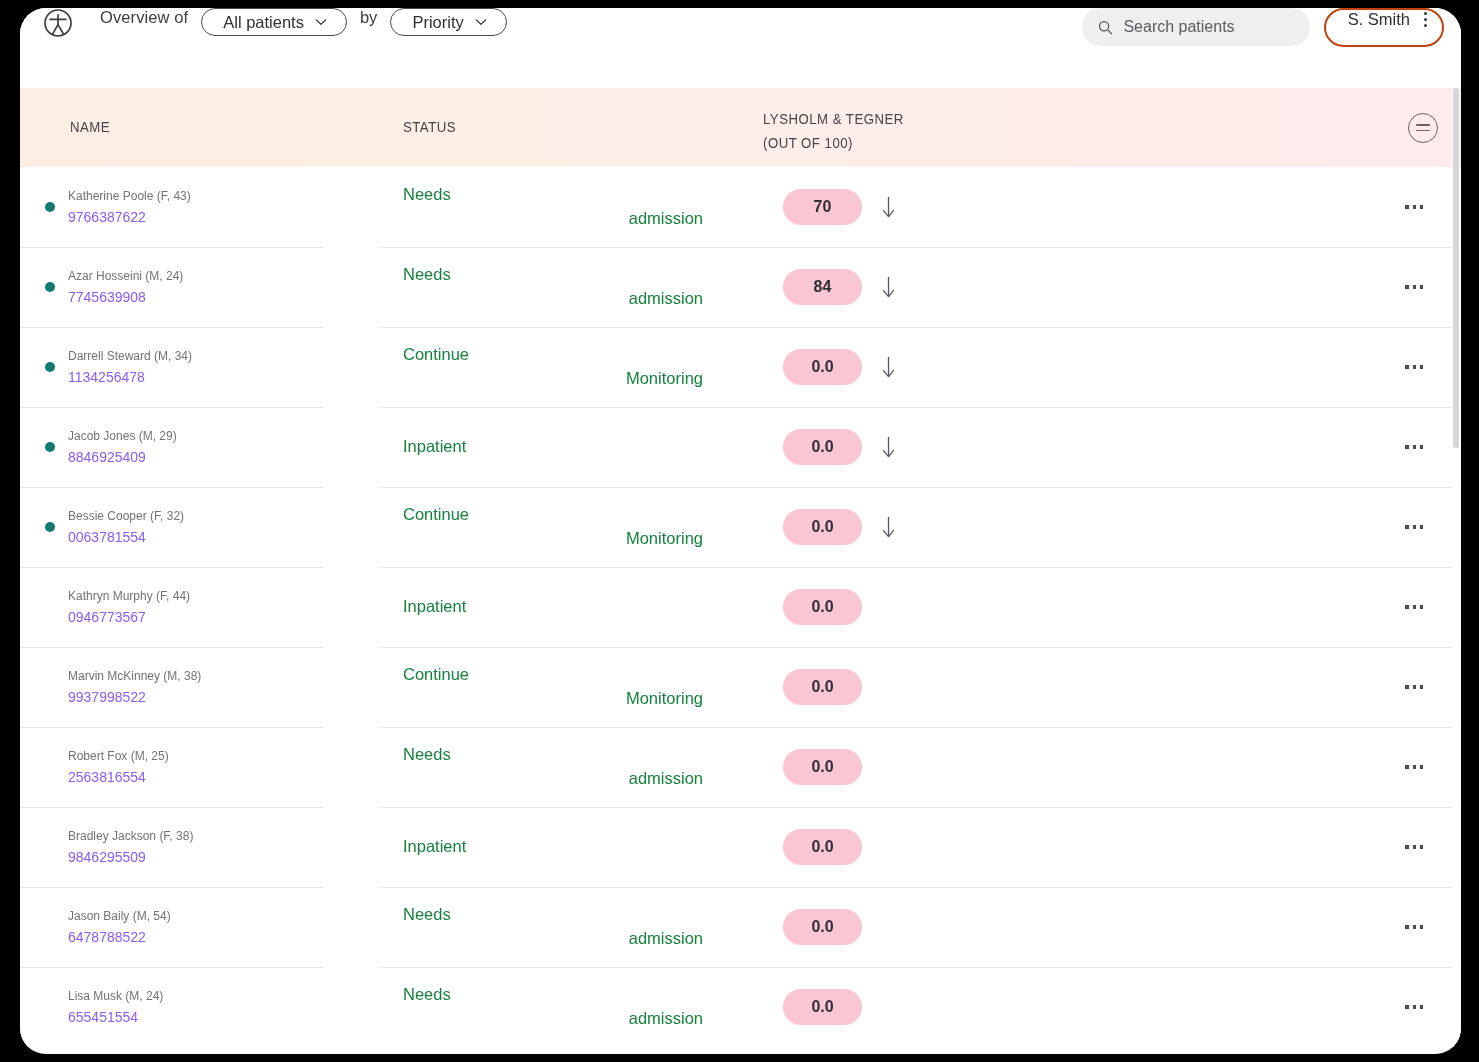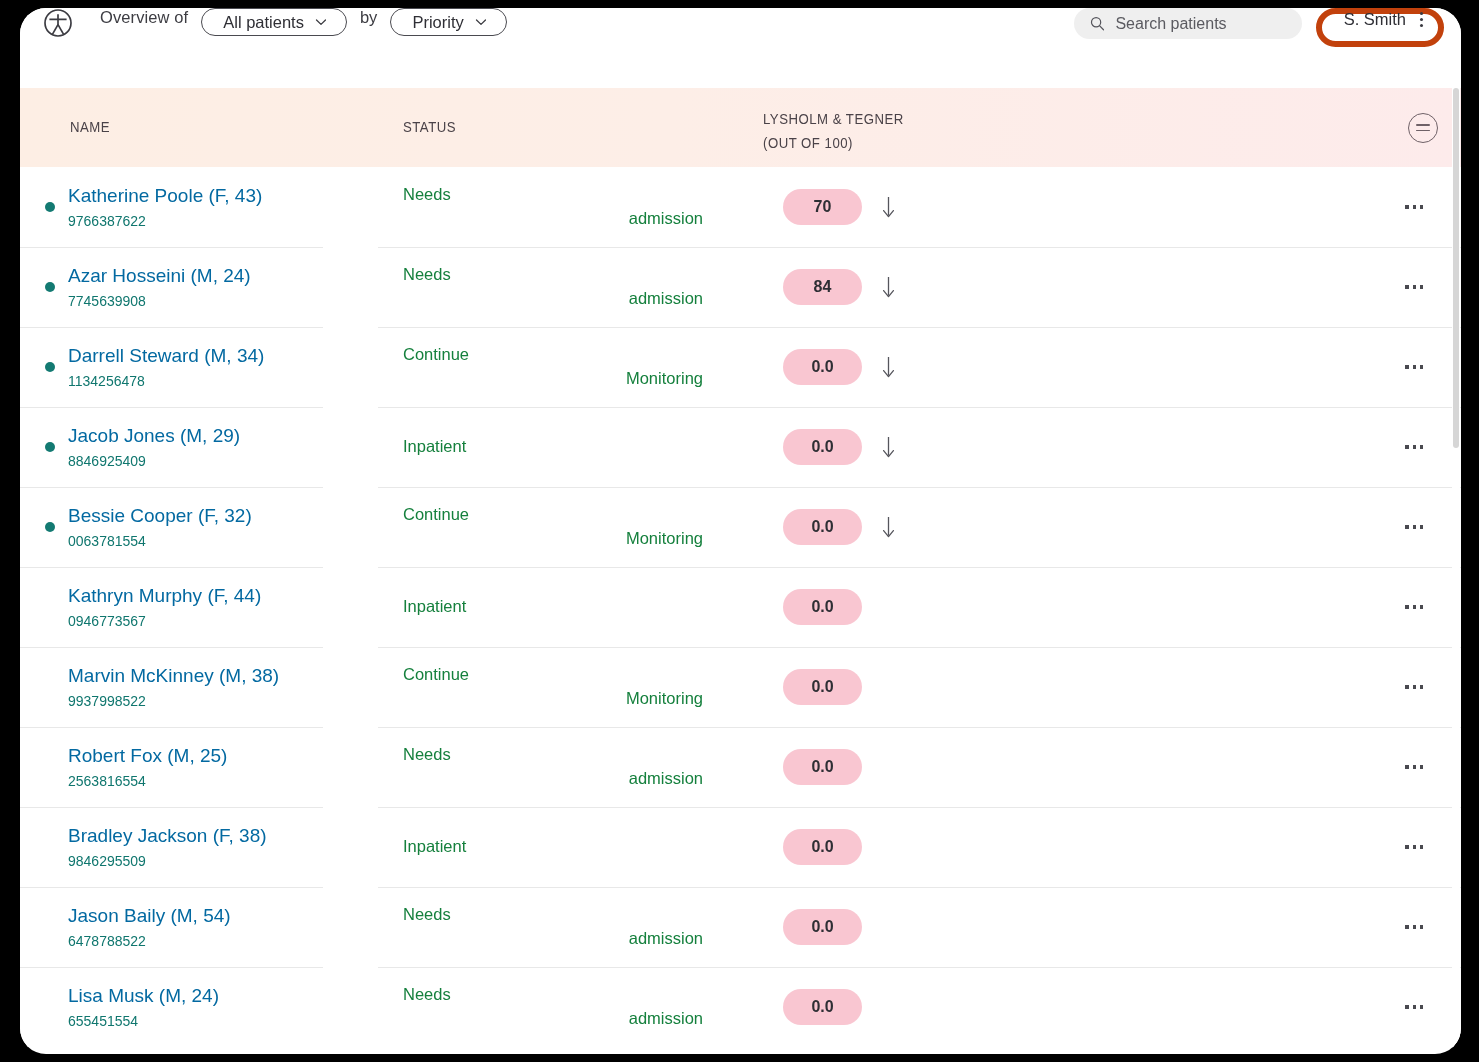--- a/index.html
+++ b/index.html
@@ -74,21 +74,21 @@
   .chev {
     width: 12px; height: 12px;
     flex: 0 0 auto;
     display: block;
   }
 
   .spacer { flex: 1 1 auto; }
 
   #search-box {
     width: 228px;
-    height: 31px;
+    height: 38px;
     background: #efefef;
     border-radius: 19px;
     display: flex;
     align-items: center;
     gap: 11px;
     padding: 0 14px 0 16px;
     cursor: text;
   }
   #search-box input {
     border: none;
@@ -97,21 +97,21 @@
     font-family: inherit;
     font-size: 16px;
     color: #4a4a50;
     width: 100%;
   }
   #search-box input::placeholder { color: #5a5a60; opacity: 1; }
 
   #user-pill {
     margin-left: 14px;
     height: 39px;
-    border: 6px solid #c2410c;
+    border: 2px solid #c2410c;
     border-radius: 20px;
     display: inline-flex;
     align-items: center;
     gap: 14px;
     padding: 0 15px 16px 22px;
     font-size: 16.5px;
     color: #2f2f35;
     cursor: pointer;
     background: #fff;
     white-space: nowrap;
@@ -207,28 +207,28 @@
   }
   .dot-cell.on  { background: #137a72; }
   .dot-cell.off { background: transparent; }
 
   .name-cell {
     position: absolute;
     left: 48px;
     width: 300px;
   }
   .pname {
-    font-size: 19px;
-    color: #0369a1;
+    font-size: 12px;
+    color: #737373;
     line-height: 1.25;
     white-space: nowrap;
   }
   .pid {
     font-size: 14px;
-    color: #0f766e;
+    color: #8b5cf6;
     margin-top: 5px;
     line-height: 1.2;
   }
 
   .status-cell {
     position: absolute;
     left: 383px;
     width: 300px;
     font-size: 16.5px;
     color: #15803d;

